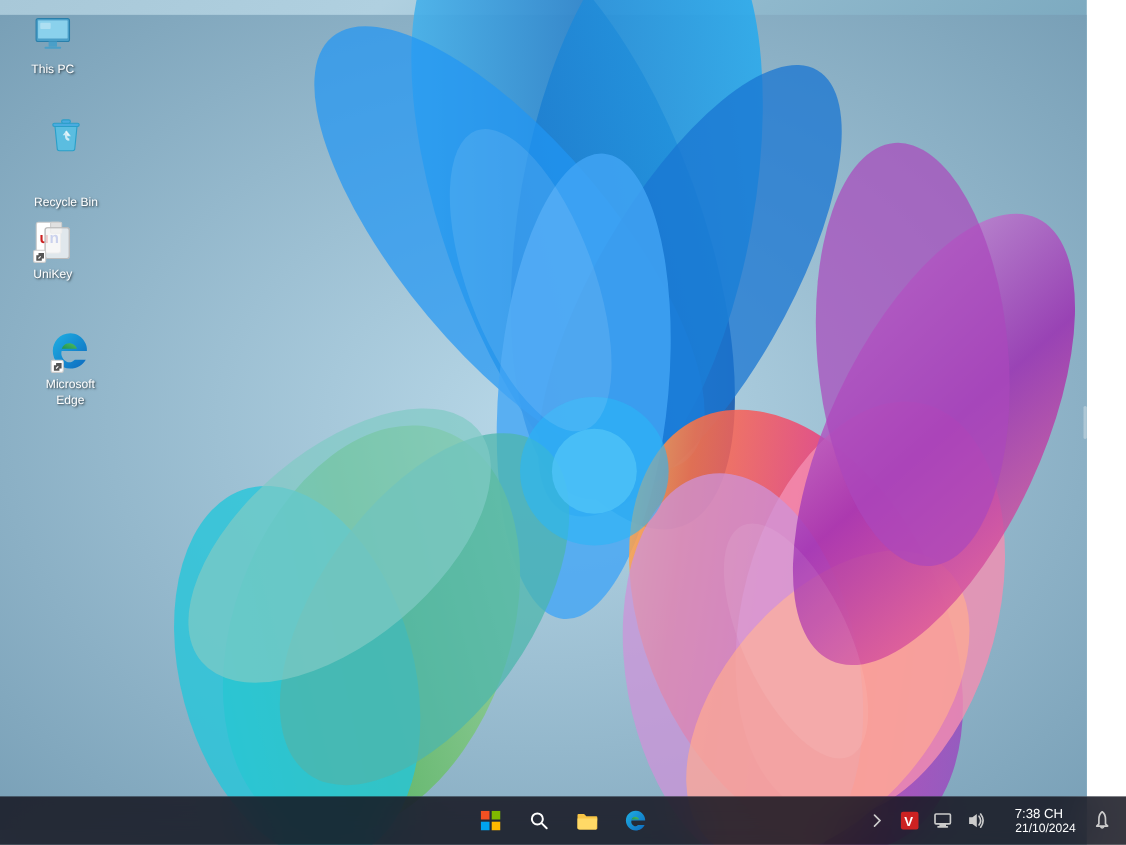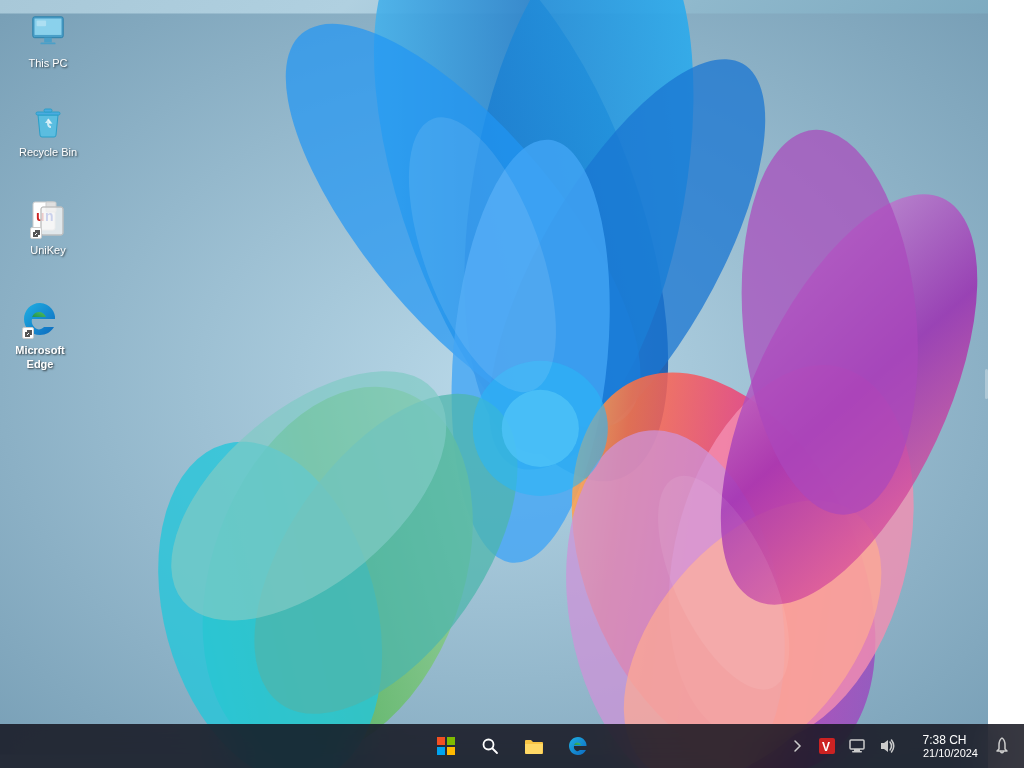--- a/index.html
+++ b/index.html
@@ -253,21 +253,21 @@
 
         <rect x="16" y="26" width="8" height="5" fill="#4a9fc8"></rect>
         <rect x="12" y="31" width="16" height="2" rx="1" fill="#4a9fc8"></rect>
 
         <rect x="8" y="8" width="10" height="6" rx="1" fill="rgba(255,255,255,0.3)"></rect>
       </svg>
     </div>
     <span class="icon-label">This PC</span>
   </div>
 
-  <div class="desktop-icon" style="left: 8px; top: 97px;">
+  <div class="desktop-icon" style="left: 20px; top: 97px; gap: 32px;">
     <div class="icon-img">
       <svg viewBox="0 0 40 40" xmlns="http://www.w3.org/2000/svg" width="40" height="40">
 
         <path d="M10 14 L12 34 Q12 36 14 36 L26 36 Q28 36 28 34 L30 14 Z" fill="#5bbde0" stroke="#2a9fc8" stroke-width="1"></path>
 
         <rect x="8" y="11" width="24" height="3" rx="1.5" fill="#4aabe0" stroke="#2a9fc8" stroke-width="1"></rect>
 
         <rect x="16" y="8" width="8" height="3" rx="1.5" fill="#4aabe0" stroke="#2a9fc8" stroke-width="1"></rect>
 
         <path d="M20 18 L17 22 L19 22 Q19 27 23 27 L23 25 Q21 25 21 22 L23 22 Z" fill="rgba(255,255,255,0.7)"></path>
@@ -295,21 +295,21 @@
       <div class="shortcut-arrow">
         <svg viewBox="0 0 9 9" xmlns="http://www.w3.org/2000/svg">
           <path d="M1 8 L1 3 L3 3 L3 1 L8 1 L8 6 L6 6 L6 8 Z" fill="#555"></path>
           <path d="M3 6 L5 4" stroke="#fff" stroke-width="1"></path>
         </svg>
       </div>
     </div>
     <span class="icon-label">UniKey</span>
   </div>
 
-  <div class="desktop-icon" style="left: 0; top: 295px; font-weight: bold;">
+  <div class="desktop-icon" style="left: 24px; top: 295px;">
     <div class="icon-img" style="position:relative;">
       <svg viewBox="0 0 40 40" xmlns="http://www.w3.org/2000/svg" width="40" height="40">
         <defs>
           <linearGradient id="edge1" x1="0%" y1="0%" x2="100%" y2="100%">
             <stop offset="0%" stop-color="#1fb0e3"></stop>
             <stop offset="100%" stop-color="#0d6abf"></stop>
           </linearGradient>
           <linearGradient id="edge2" x1="0%" y1="100%" x2="100%" y2="0%">
             <stop offset="0%" stop-color="#1a8a3c"></stop>
             <stop offset="100%" stop-color="#56c354"></stop>

